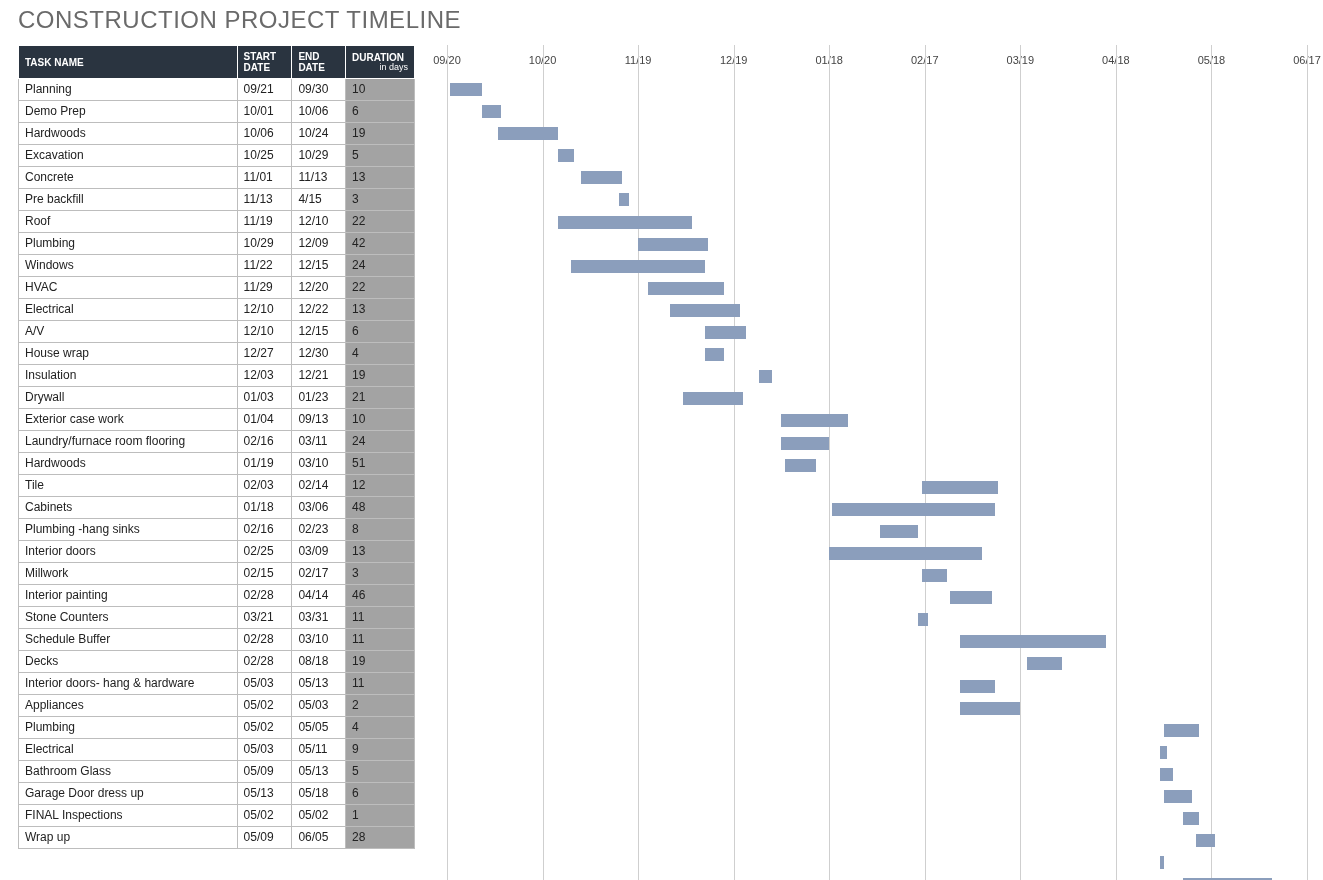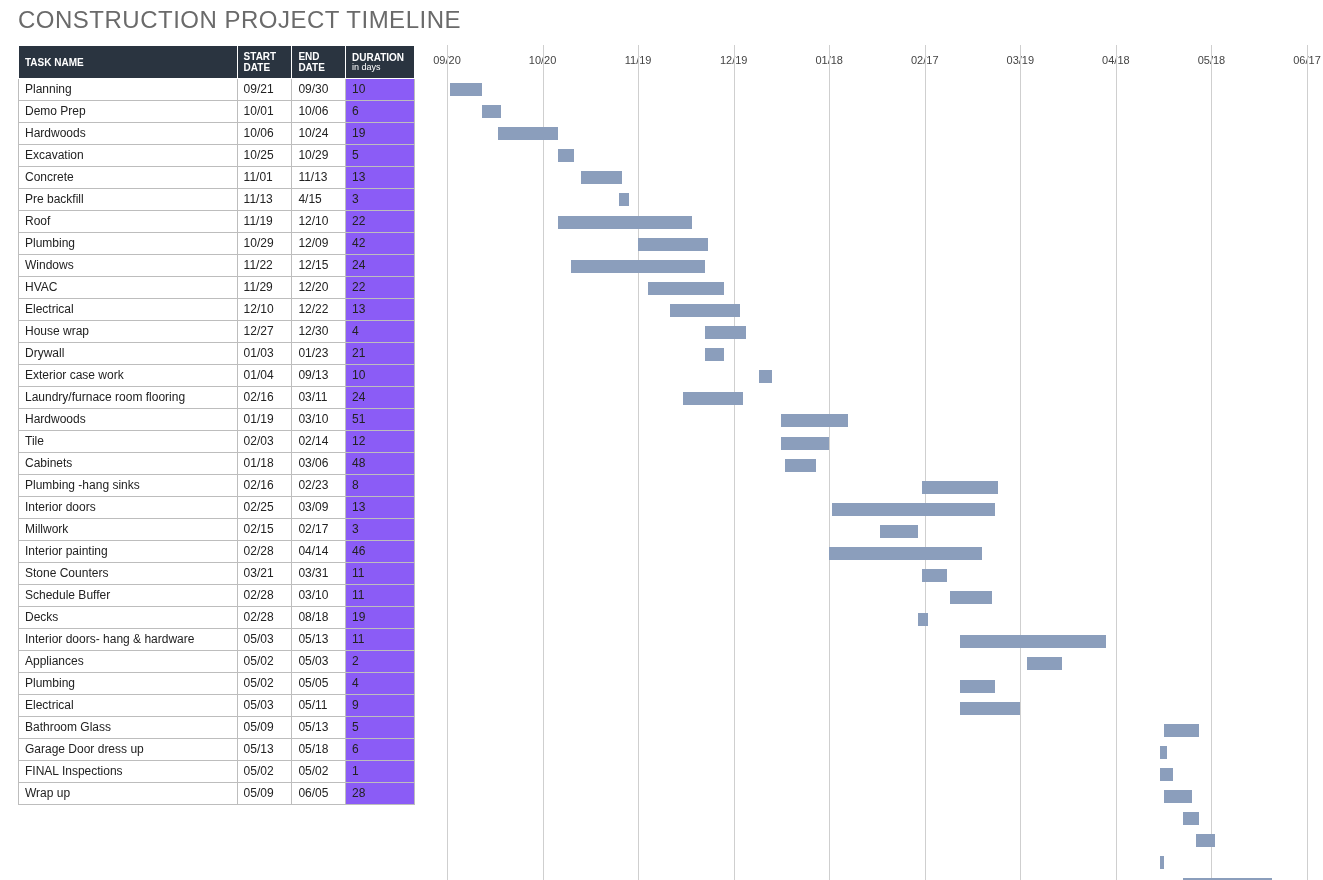--- a/index.html
+++ b/index.html
@@ -5,25 +5,25 @@
   html,body{margin:0;padding:0;background:#fff;font-family:"Century Gothic","Gill Sans","Segoe UI",Arial,sans-serif;color:#222;}
   body{width:1323px;height:880px;position:relative;overflow:hidden;}
   .title{position:absolute;left:18px;top:6px;font-size:24px;font-weight:400;letter-spacing:0.5px;color:#6a6a6a;}
   .layout{position:absolute;left:18px;top:45px;display:flex;}
   .table-wrap{width:397px;}
   table{border-collapse:collapse;width:100%;font-size:12px;}
   th{background:#2a3440;color:#fff;text-align:left;font-weight:700;font-size:10px;line-height:1.1;padding:5px 6px;border:1px solid #fff;}
   th.name{width:234px;}
   th.date{width:49px;}
   th.dur{width:59px;}
-  th .sub{font-weight:400;font-size:9px;display:block;}
+  th .sub{font-weight:400;font-size:9px;display:block;text-align:right;}
   td{border:1px solid #bdbdbd;padding:0 6px;height:21px;line-height:21px;white-space:nowrap;overflow:hidden;}
   td.name{}
   td.date{}
-  td.dur{background:#8b5cf6;margin-top:7px;}
+  td.dur{background:#a3a3a3;margin-top:7px;}
   .chart{position:relative;margin-left:32px;width:860px;}
   .axis{position:relative;height:34px;}
   .axis .lbl{position:absolute;top:9px;font-size:11px;color:#444;transform:translateX(-50%);}
   .axis .rule{position:absolute;top:0;width:1px;background:#cfcfcf;}
   .rows{position:relative;}
   .row{height:22.1px;position:relative;}
   .bar{position:absolute;height:13px;top:4px;background:#8b9ebc;}
 </style>
 </head>
 <body>
@@ -105,24 +105,36 @@
             <td class="date">12/20</td>
             <td class="dur">22</td>
           </tr>
           <tr>
             <td class="name">Electrical</td>
             <td class="date">12/10</td>
             <td class="date">12/22</td>
             <td class="dur">13</td>
           </tr>
           <tr>
+            <td class="name">A/V</td>
+            <td class="date">12/10</td>
+            <td class="date">12/15</td>
+            <td class="dur">6</td>
+          </tr>
+          <tr>
             <td class="name">House wrap</td>
             <td class="date">12/27</td>
             <td class="date">12/30</td>
             <td class="dur">4</td>
+          </tr>
+          <tr>
+            <td class="name">Insulation</td>
+            <td class="date">12/03</td>
+            <td class="date">12/21</td>
+            <td class="dur">19</td>
           </tr>
           <tr>
             <td class="name">Drywall</td>
             <td class="date">01/03</td>
             <td class="date">01/23</td>
             <td class="dur">21</td>
           </tr>
           <tr>
             <td class="name">Exterior case work</td>
             <td class="date">01/04</td>

